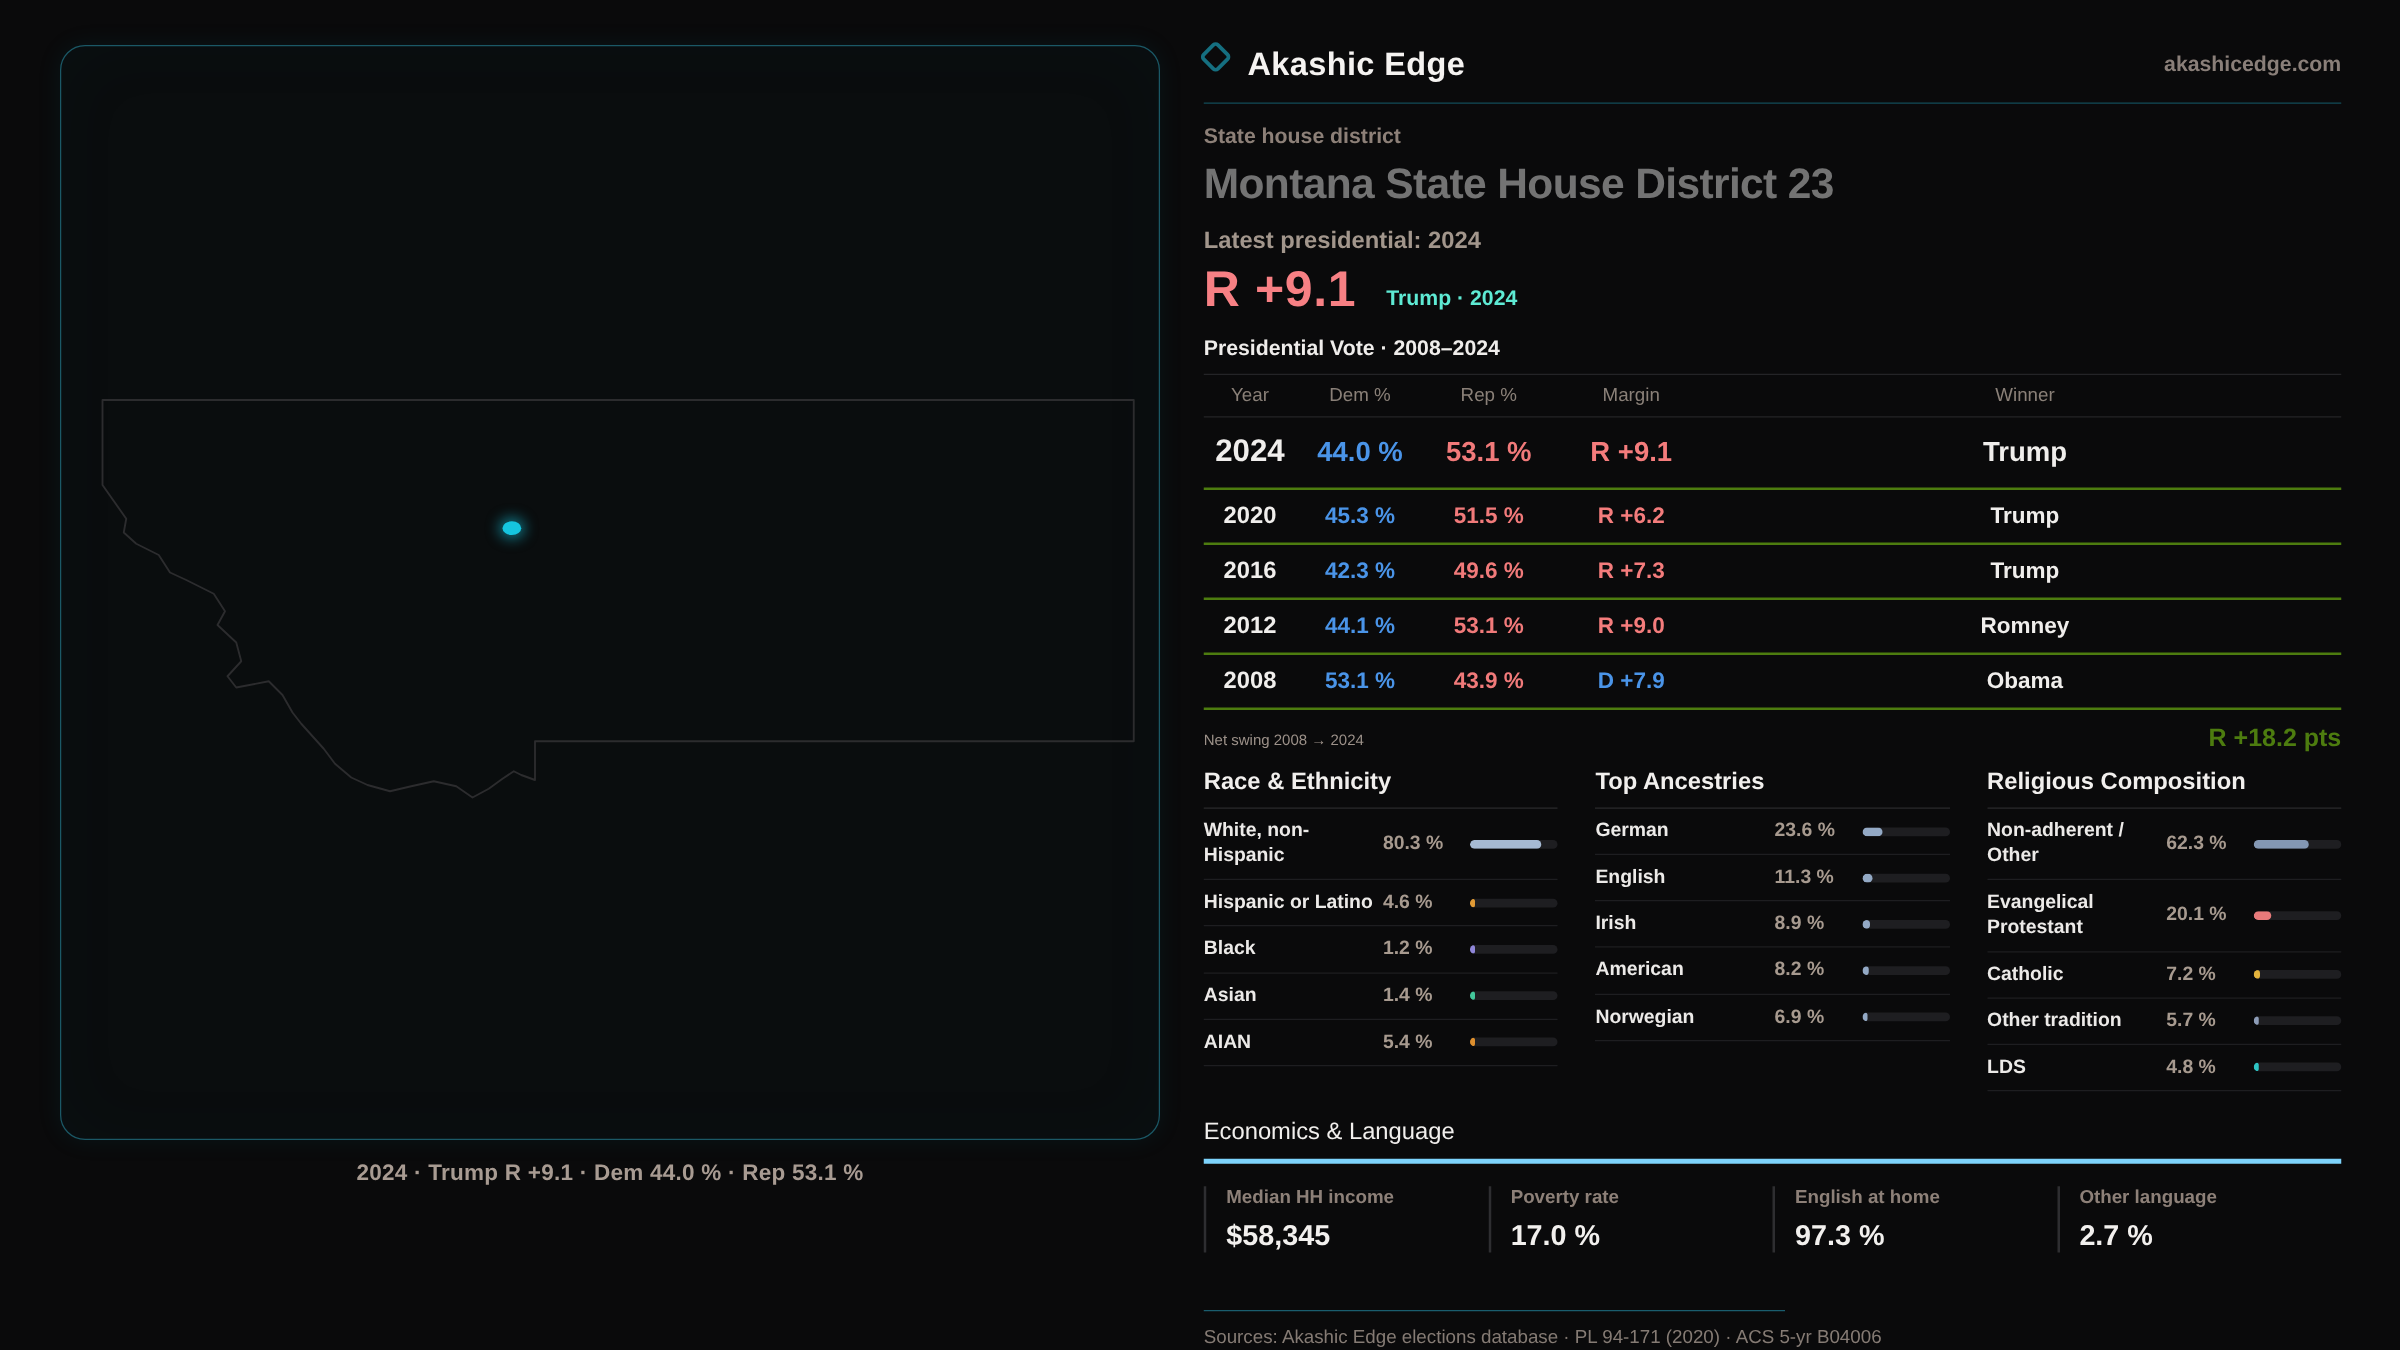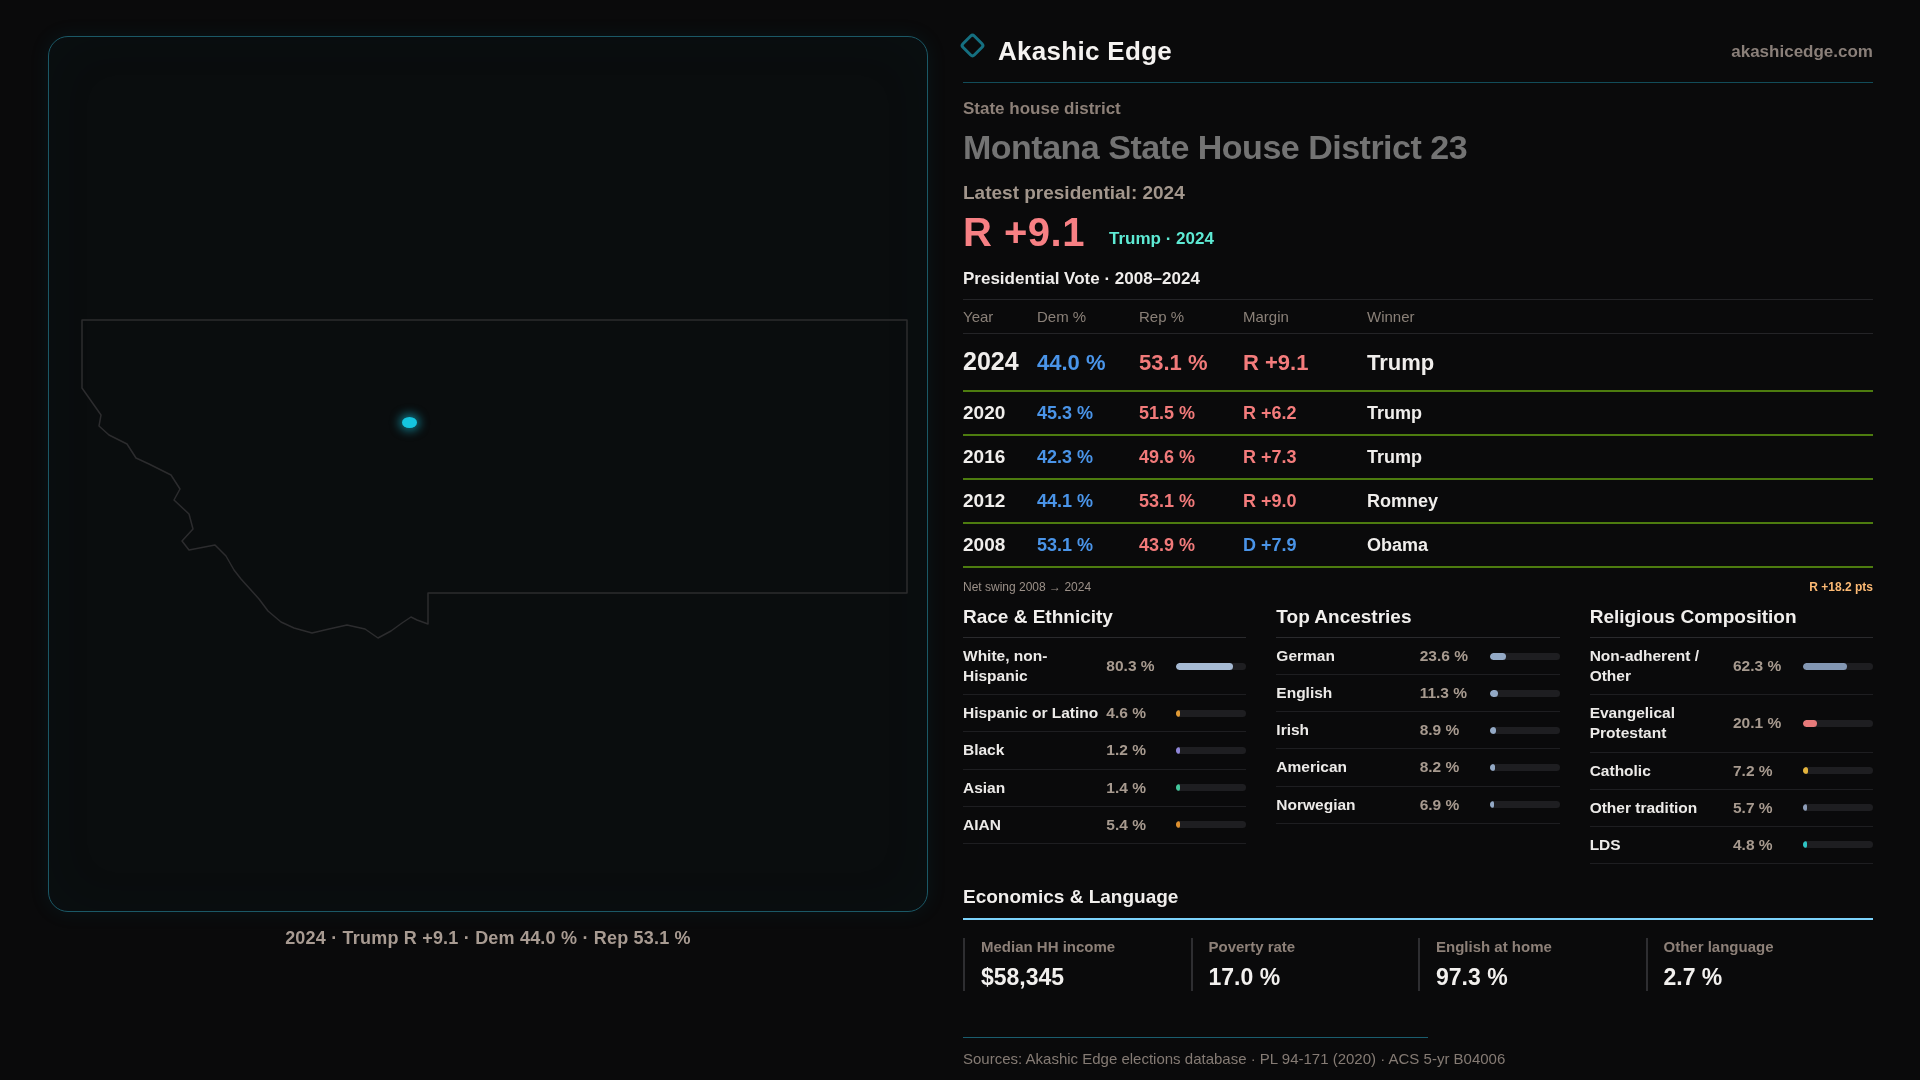--- a/index.html
+++ b/index.html
@@ -49,54 +49,54 @@
 
   .kicker { margin-top:16px; color:#8d8078; font-size:17px; font-weight:600; }
   .district-title { margin-top:9px; font-size:34px; font-weight:bold; letter-spacing:-0.5px; color:#737373; white-space:nowrap; }
   .latest { margin-top:15px; color:#a2968c; font-size:19px; font-weight:600; }
 
   .headline { margin-top:8px; display:flex; align-items:flex-end; gap:24px; }
   .headline-margin { color:#f78084; font-size:40px; font-weight:bold; letter-spacing:0.5px; line-height:1; }
   .headline-context { color:#5eead4; font-size:17px; font-weight:600; padding-bottom:3px; }
 
   .vt-title { margin-top:17px; margin-bottom:10px; font-size:17px; font-weight:bold; color:#efedeb; }
-  .vt-head, .vt-row { display:grid; grid-template-columns:74px 102px 104px 124px 1fr; align-items:baseline; }
+  .vt-head, .vt-row { display:grid; grid-template-columns:74px 102px 104px 124px 1fr; align-items:baseline;text-align:center; }
   .vt-head {
     padding:8px 0; border-top:1px solid #242427; border-bottom:1px solid #242427;
     color:#8a8078; font-size:15px;
   }
   .vt-row { padding:10px 0; border-bottom:2px solid #4d7c0f; }
   .vt-row .c-year   { font-size:19px; font-weight:bold; color:#f0eeec; }
   .vt-row .c-dem    { font-size:18px; font-weight:bold; color:#4a94e8; }
   .vt-row .c-rep    { font-size:18px; font-weight:bold; color:#f17a7a; }
   .vt-row .c-margin { font-size:18px; font-weight:bold; }
   .vt-row .c-margin.m-R { color:#f47c7c; }
   .vt-row .c-margin.m-D { color:#4a94e8; }
   .vt-row .c-winner { font-size:18px; font-weight:bold; color:#f0eeec; }
   .vt-row.big { padding:13px 0 14px; }
   .vt-row.big .c-year { font-size:25px; }
   .vt-row.big .c-dem, .vt-row.big .c-rep, .vt-row.big .c-margin, .vt-row.big .c-winner { font-size:22px; }
 
   .net-swing { display:flex; justify-content:space-between; align-items:center; padding:12px 0 2px; }
   .net-swing-label { color:#9c9189; font-size:12px; font-weight:400; }
-  .net-swing-value { color:#fdba74; font-size:12px; font-weight:bold;text-align:right; }
+  .net-swing-value { color:#4d7c0f; font-size:20px; font-weight:bold;text-align:right; }
 
   .demo-grid { margin-top:10px; display:grid; grid-template-columns:repeat(3,1fr); gap:0 30px; align-items:start; }
   .demo-title { font-size:19px; font-weight:bold; color:#f1efed; padding-bottom:9px; border-bottom:1px solid #2a2a2d; }
   .demo-row {
     display:grid; grid-template-columns:1fr 62px 70px; gap:8px; align-items:center;
     padding:8px 0; border-bottom:1px solid #1e1e21; min-height:31px;
   }
   .demo-label { font-size:15.5px; font-weight:600; color:#eceae8; line-height:1.3; }
   .demo-value { font-size:15.5px; color:#a79a8f; font-weight:600; }
   .demo-bar { height:7px; border-radius:4px; background:#1e1e21; position:relative; overflow:hidden; }
   .demo-fill { position:absolute; left:0; top:0; height:100%; border-radius:4px; min-width:4px; }
 
   .econ { margin-top:22px; }
-  .econ-title { font-size:19px; font-weight:bold; color:#f1efed; padding-bottom:10px; border-bottom:2px solid #7dd3fc; }
+  .econ-title { font-size:19px; font-weight:normal; color:#f1efed; padding-bottom:10px; border-bottom:4px solid #7dd3fc; }
   .econ-stats { display:grid; grid-template-columns:repeat(4,1fr); margin-top:18px; }
   .econ-stat { border-left:2px solid #2e2e31; padding-left:16px; }
   .econ-label { color:#8d8078; font-size:15px; font-weight:600; }
   .econ-value { margin-top:9px; font-size:23px; font-weight:bold; color:#f2f0ee; }
 
   .footer { margin-top:46px; }
   .footer-divider { width:465px; height:1px; background:#1a5d6e; }
   .sources { margin-top:12px; color:#857b74; font-size:15px; }
 </style>
 </head>

